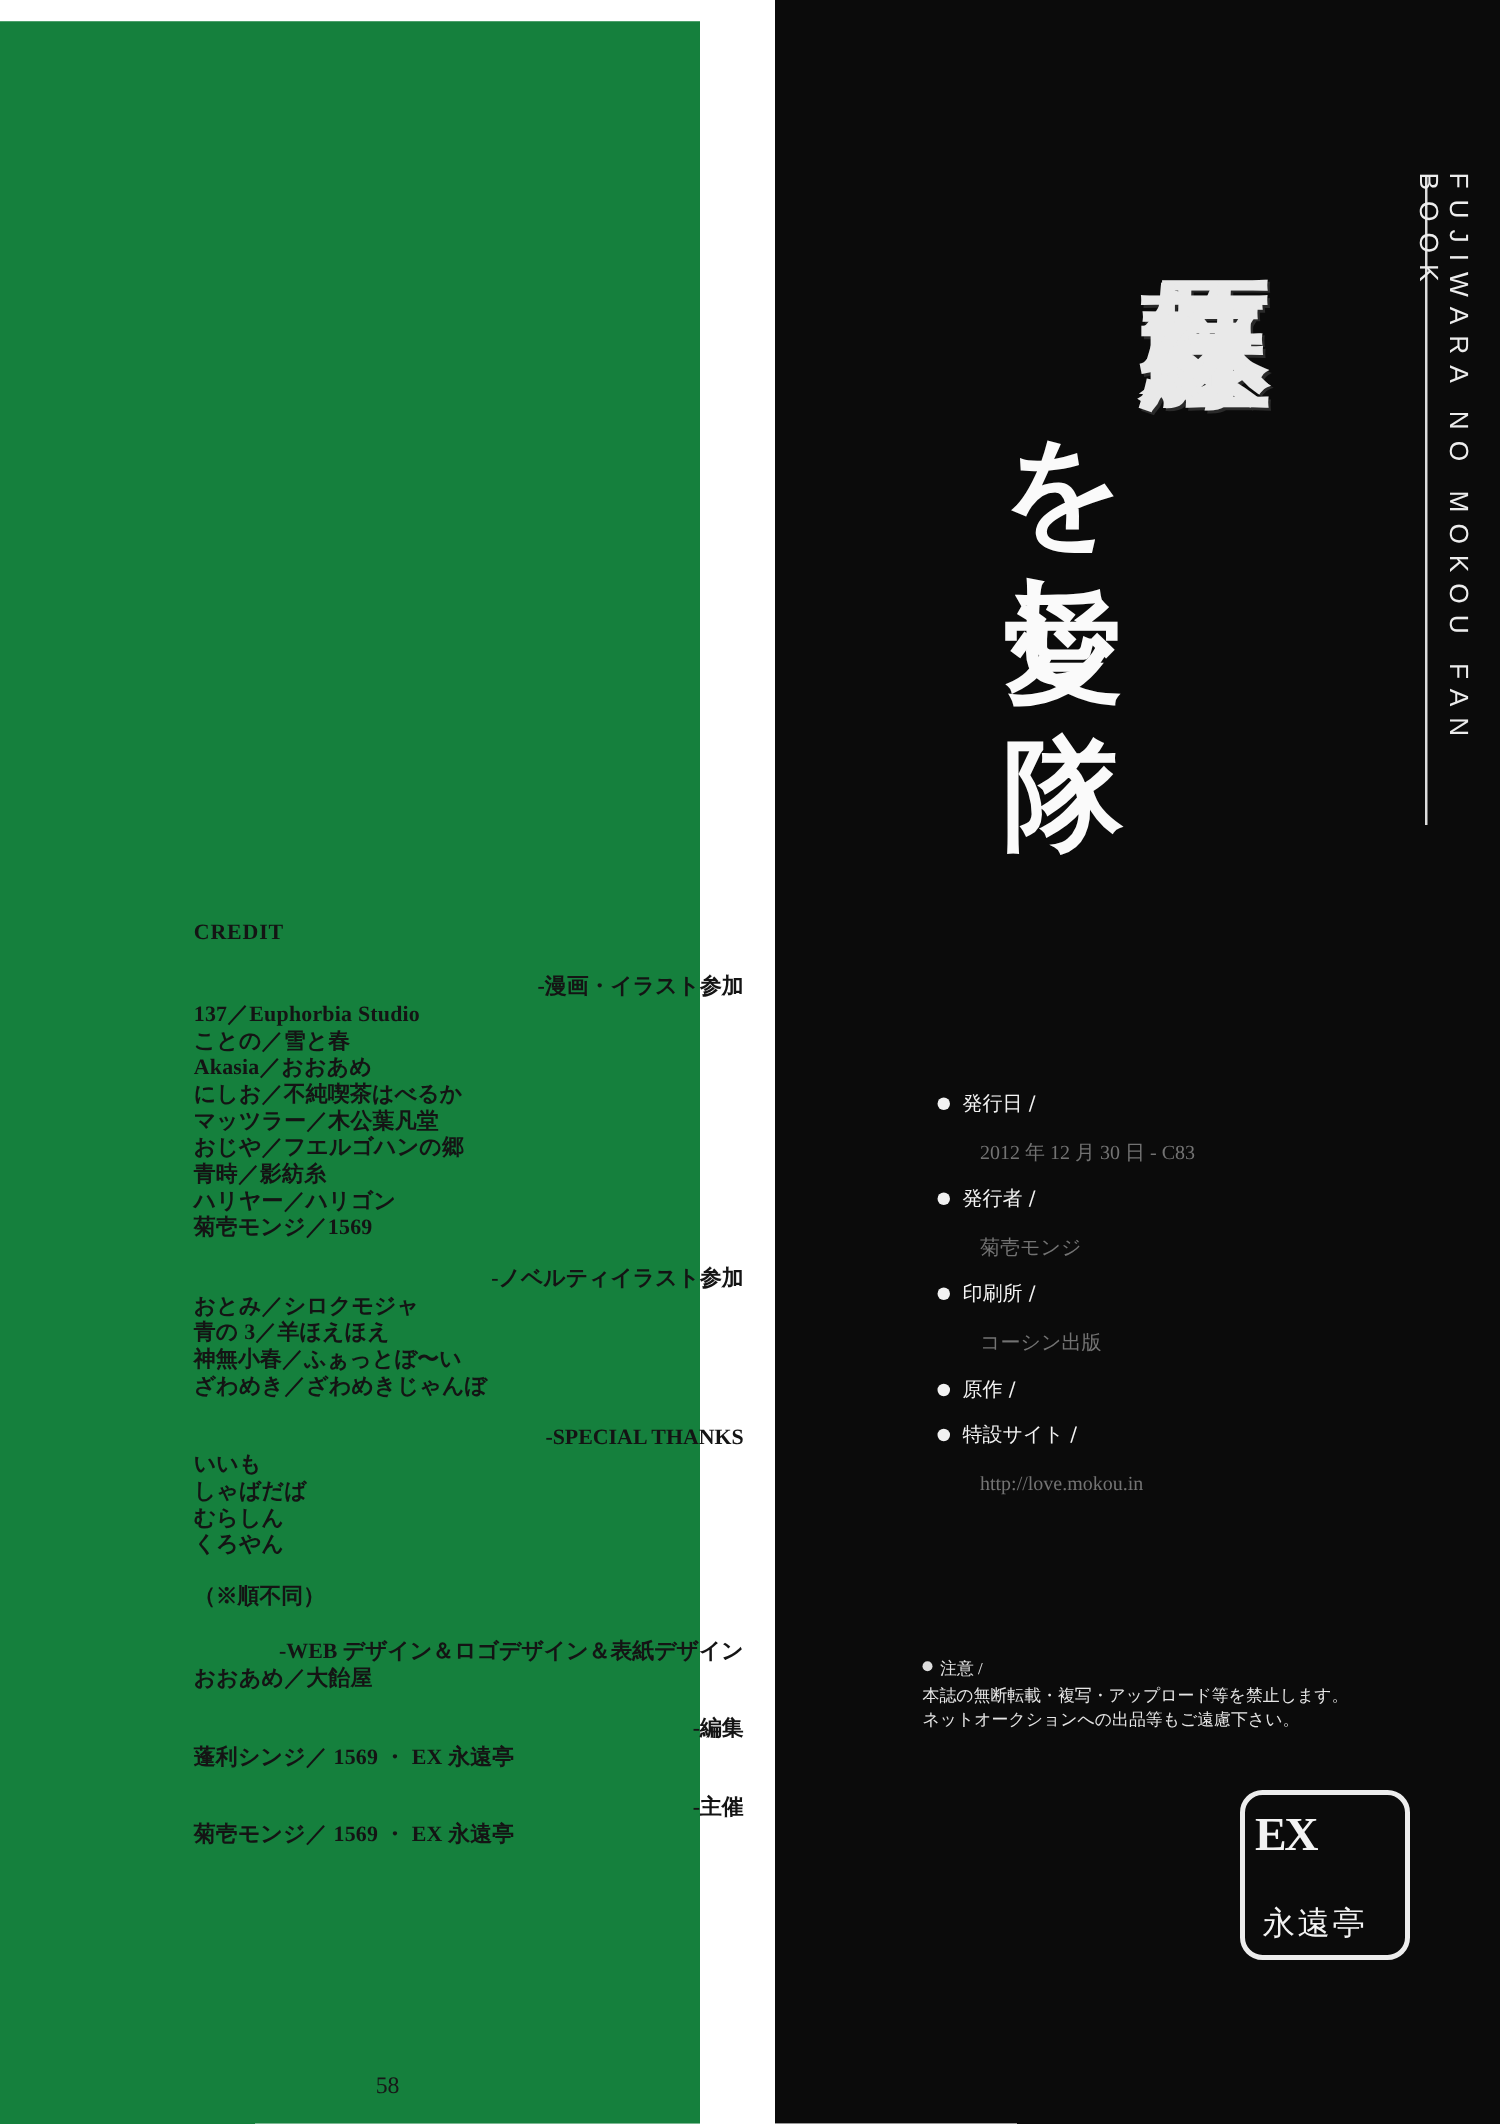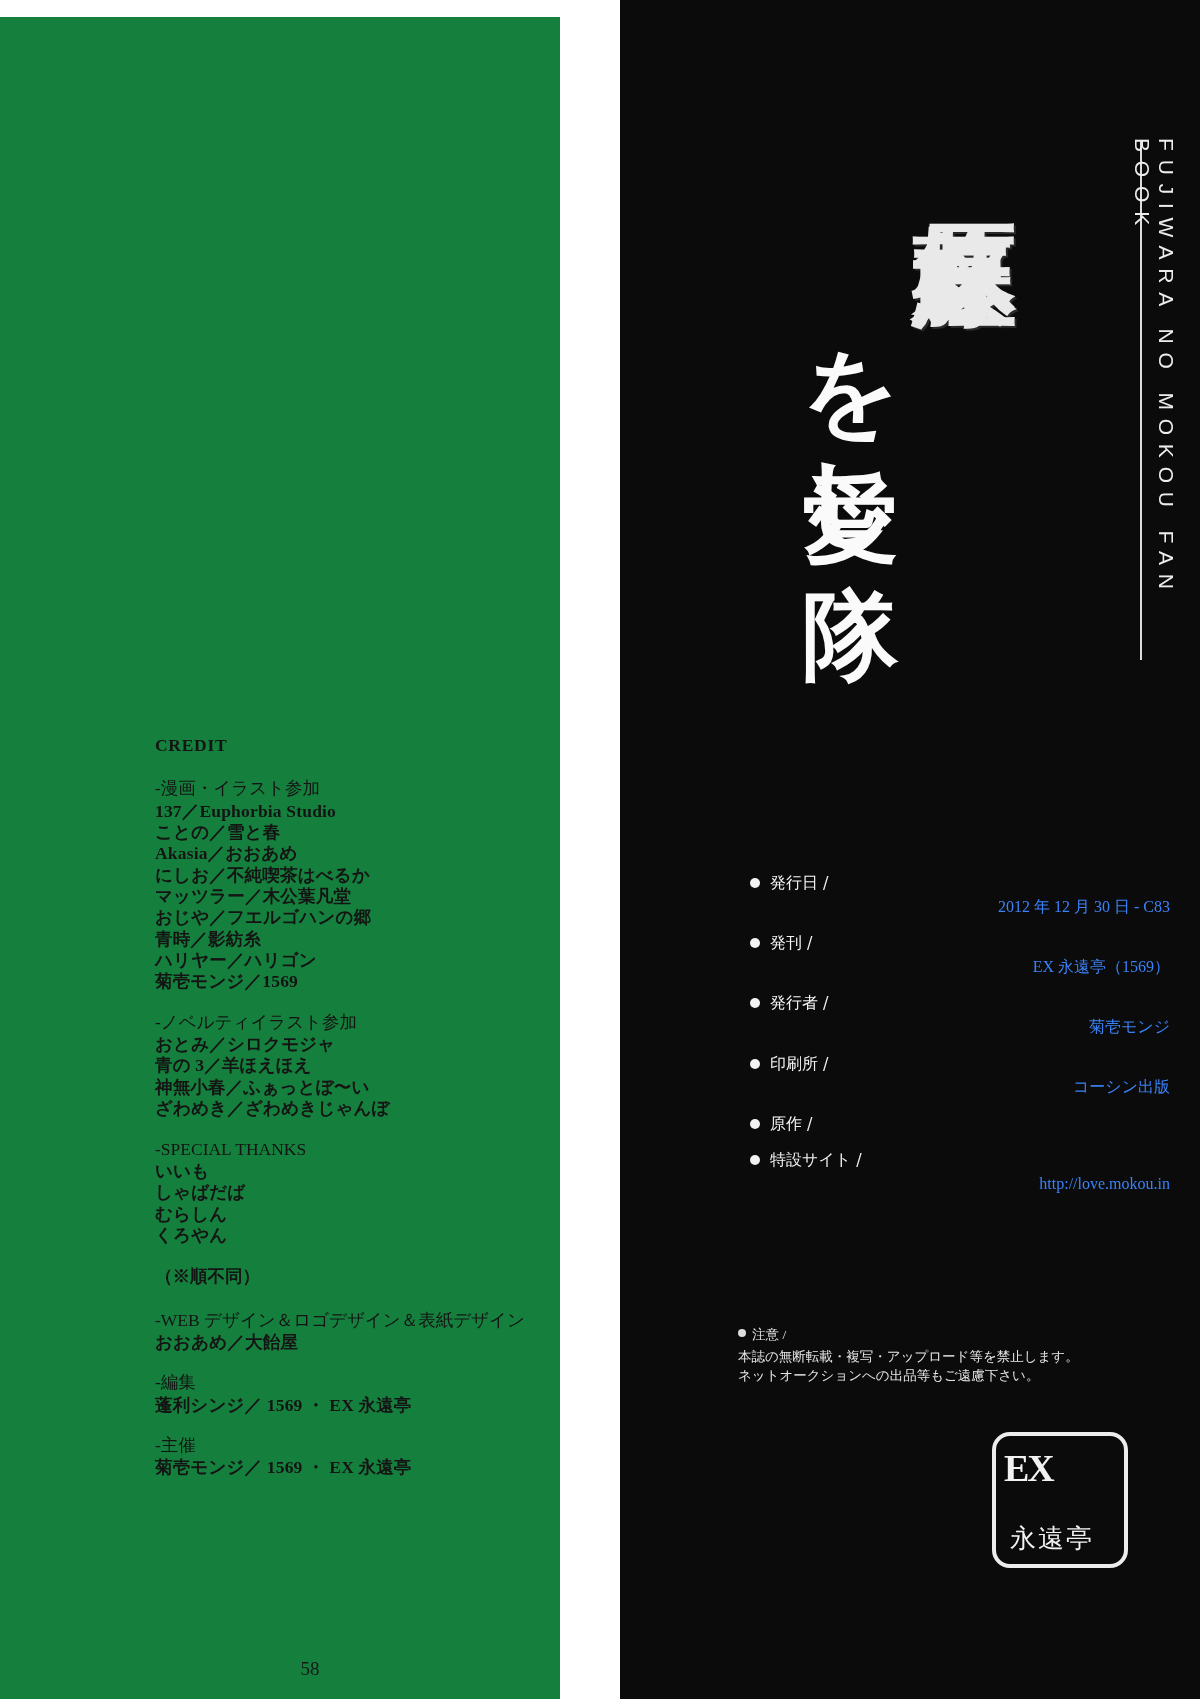--- a/index.html
+++ b/index.html
@@ -39,23 +39,24 @@
   .credit-title {
     font-weight: bold;
     letter-spacing: 0.04em;
     font-size: 17.5px;
     margin-bottom: 22px;
   }
   .sec {
     margin-bottom: 19px;
   }
   .sec .hd {
-    font-weight: normal;
+    font-weight: bold;
     margin-bottom: 1px;
     white-space: nowrap;
+    text-align: right;
   }
   .sec .ln {
     white-space: nowrap;
     font-weight: bold;
     letter-spacing: 0.01em;
   }
   .note-line {
     font-weight: bold;
     margin-top: 20px;
     margin-bottom: 22px;
@@ -157,23 +158,22 @@
     top: 6px;
     width: 10px;
     height: 10px;
     border-radius: 50%;
     background: #f2f2f2;
   }
   .colo-val {
     padding-left: 34px;
     white-space: nowrap;
     font-size: 16px;
-    color: #3b82f6;
-    margin-top: 2px;
-    text-align: right;
+    color: #737373;
+    margin-top: 18px;
   }
 
   .caution {
     position: absolute;
     left: 118px;
     top: 1325px;
     width: 430px;
     font-size: 13.5px;
     line-height: 1.45;
     color: #e6e6e6;
@@ -291,24 +291,20 @@
       <div class="vert-jp jp-main">藤原妹紅</div>
       <div class="vert-jp jp-sub">を愛し隊</div>
     </div>
 
     <div class="colophon">
       <div class="colo-item">
         <div class="colo-hd">発行日 /</div>
         <div class="colo-val">2012 年 12 月 30 日 - C83</div>
       </div>
       <div class="colo-item">
-        <div class="colo-hd">発刊 /</div>
-        <div class="colo-val">EX 永遠亭（1569）</div>
-      </div>
-      <div class="colo-item">
         <div class="colo-hd">発行者 /</div>
         <div class="colo-val">菊壱モンジ</div>
       </div>
       <div class="colo-item">
         <div class="colo-hd">印刷所 /</div>
         <div class="colo-val">コーシン出版</div>
       </div>
       <div class="colo-item">
         <div class="colo-hd">原作 /</div>
       </div>

